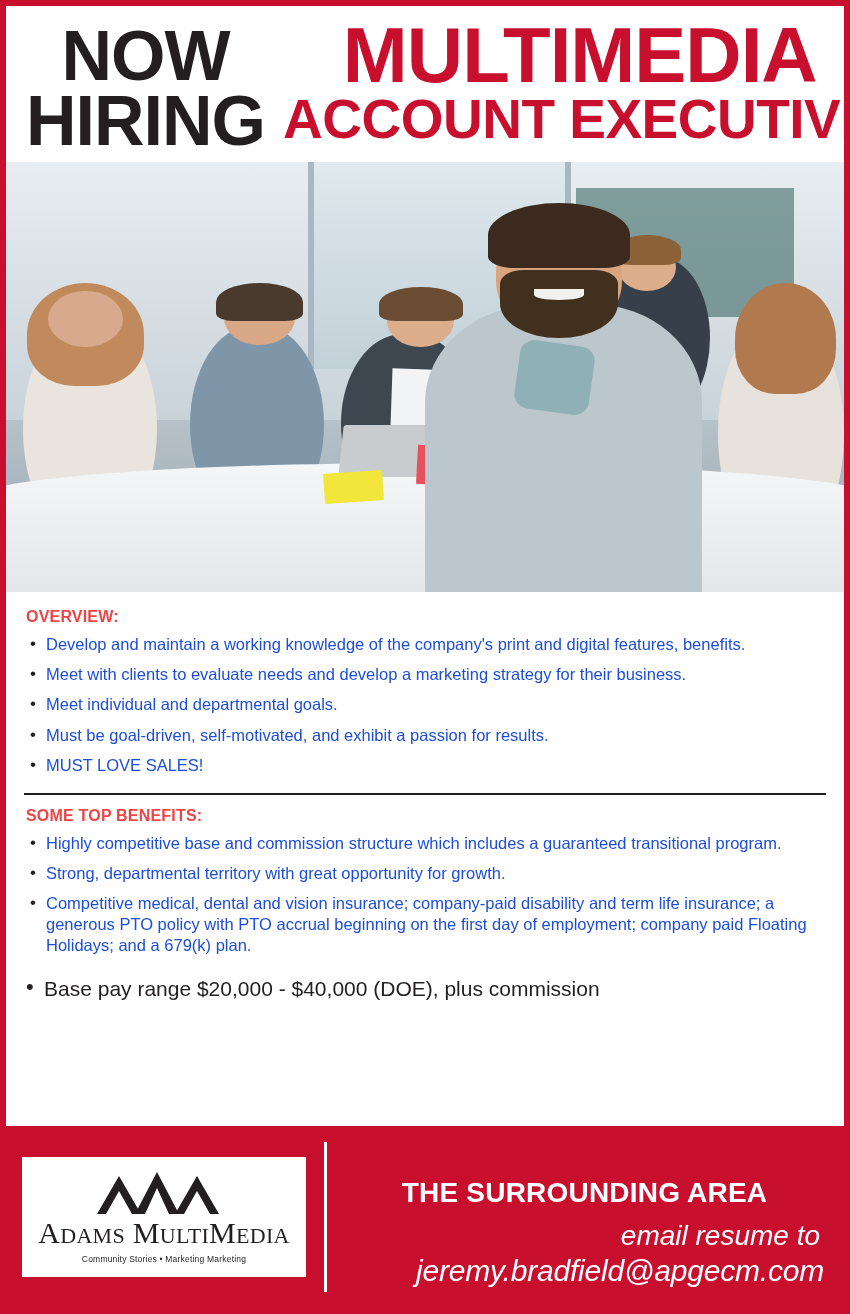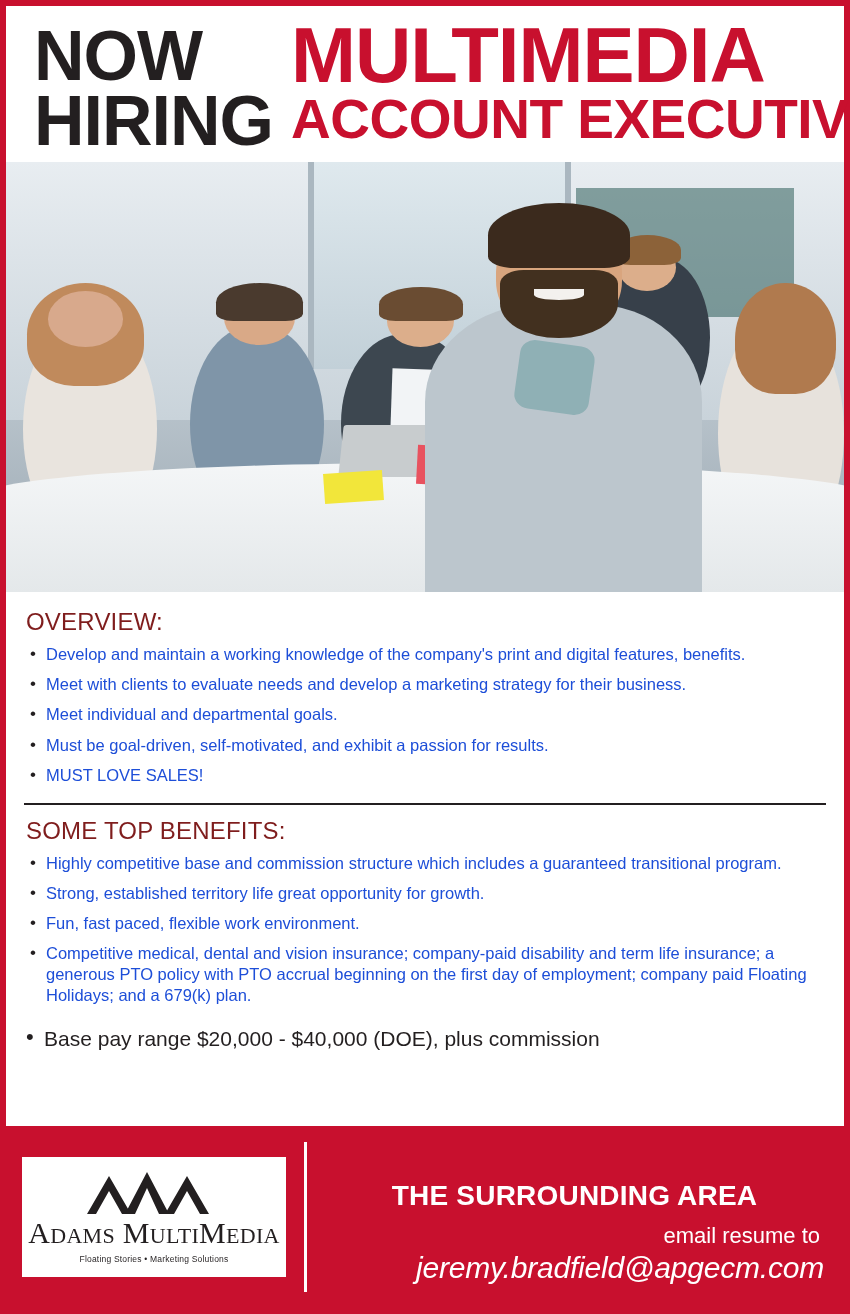--- a/index.html
+++ b/index.html
@@ -22,22 +22,23 @@
     border: 6px solid #c8102e;
     background: #ffffff;
     display: flex;
     flex-direction: column;
   }
 
   
   .headline {
     display: flex;
     align-items: flex-start;
-    padding: 14px 18px 8px 28px;
+    padding: 14px 18px 8px 20px;
     box-sizing: border-box;
+    text-align: center;
   }
   .headline-left {
     font-weight: bold;
     font-size: 70px;
     line-height: 0.93;
     letter-spacing: -1px;
     color: #231f20;
     text-transform: uppercase;
     padding-top: 4px;
     white-space: nowrap;
@@ -236,23 +237,23 @@
 
   
   .body {
     flex: 1;
     padding: 14px 16px 0 16px;
     box-sizing: border-box;
     display: flex;
     flex-direction: column;
   }
   .sec-title {
-    color: #7f1d1d;
-    font-weight: normal;
-    font-size: 24px;
+    color: #ef4444;
+    font-weight: bold;
+    font-size: 16px;
     letter-spacing: .2px;
     margin: 2px 0 8px 4px;
   }
   ul.list {
     list-style: none;
     margin: 0;
     padding: 0 0 0 6px;
   }
   ul.list li {
     position: relative;
@@ -296,21 +297,21 @@
     background: #c8102e;
     color: #ffffff;
     height: 182px;
     display: flex;
     align-items: center;
     padding: 0 14px 0 16px;
     box-sizing: border-box;
   }
   .logo-box {
     background: #ffffff;
-    width: 264px;
+    width: 284px;
     height: 120px;
     display: flex;
     flex-direction: column;
     align-items: center;
     justify-content: center;
     flex: none;
   }
   .logo-mark {
     display: block;
     margin-bottom: 2px;
@@ -342,21 +343,22 @@
     text-align: center;
     padding-right: 4px;
   }
   .loc {
     font-weight: bold;
     font-size: 28px;
     line-height: 1.12;
     letter-spacing: .2px;
   }
   .email-label {
-    font-size: 22px;
+    font-style: italic;
+    font-size: 28px;
     text-align: right;
     margin-top: 12px;
     padding-right: 6px;
   }
   .email {
     font-style: italic;
     font-weight: normal;
     font-size: 30px;
     text-align: right;
     letter-spacing: -.2px;
@@ -420,40 +422,39 @@
       <li>Meet individual and departmental goals.</li>
       <li>Must be goal-driven, self-motivated, and exhibit a passion for results.</li>
       <li>MUST LOVE SALES!</li>
     </ul>
 
     <hr class="rule">
 
     <div class="sec-title">SOME TOP BENEFITS:</div>
     <ul class="list">
       <li>Highly competitive base and commission structure which includes a guaranteed transitional program.</li>
-      <li>Strong, established territory life great opportunity for growth.</li>
-      <li>Fun, fast paced, flexible work environment.</li>
+      <li>Strong, departmental territory with great opportunity for growth.</li>
       <li>Competitive medical, dental and vision insurance; company-paid disability and term life insurance; a generous PTO policy with PTO accrual beginning on the first day of employment; company paid Floating Holidays; and a 679(k) plan.</li>
     </ul>
 
     <div class="pay">Base pay range $20,000 - $40,000 (DOE), plus commission</div>
   </div>
 
   <div class="footer">
     <div class="logo-box">
       <svg class="logo-mark" width="150" height="46" viewBox="0 0 150 46">
         <polygon points="8,44 30,6 52,44 43,44 30,21 17,44" fill="#231f20"></polygon>
         <polygon points="46,44 68,2 90,44 80,44 68,18 56,44" fill="#231f20"></polygon>
         <polygon points="86,44 108,6 130,44 121,44 108,21 95,44" fill="#231f20"></polygon>
       </svg>
       <div class="logo-word">
         <span>A</span><span class="sc">DAMS</span>
         <span>M</span><span class="sc">ULTI</span><span>M</span><span class="sc">EDIA</span>
       </div>
-      <div class="logo-tag">Floating Stories • Marketing Solutions</div>
+      <div class="logo-tag">Community Stories • Marketing Marketing</div>
     </div>
 
     <div class="divider"></div>
 
     <div class="footer-right">
       <div class="loc">
         <br>
         <span>THE SURROUNDING AREA</span>
       </div>
       <div class="email-label">email resume to</div>

